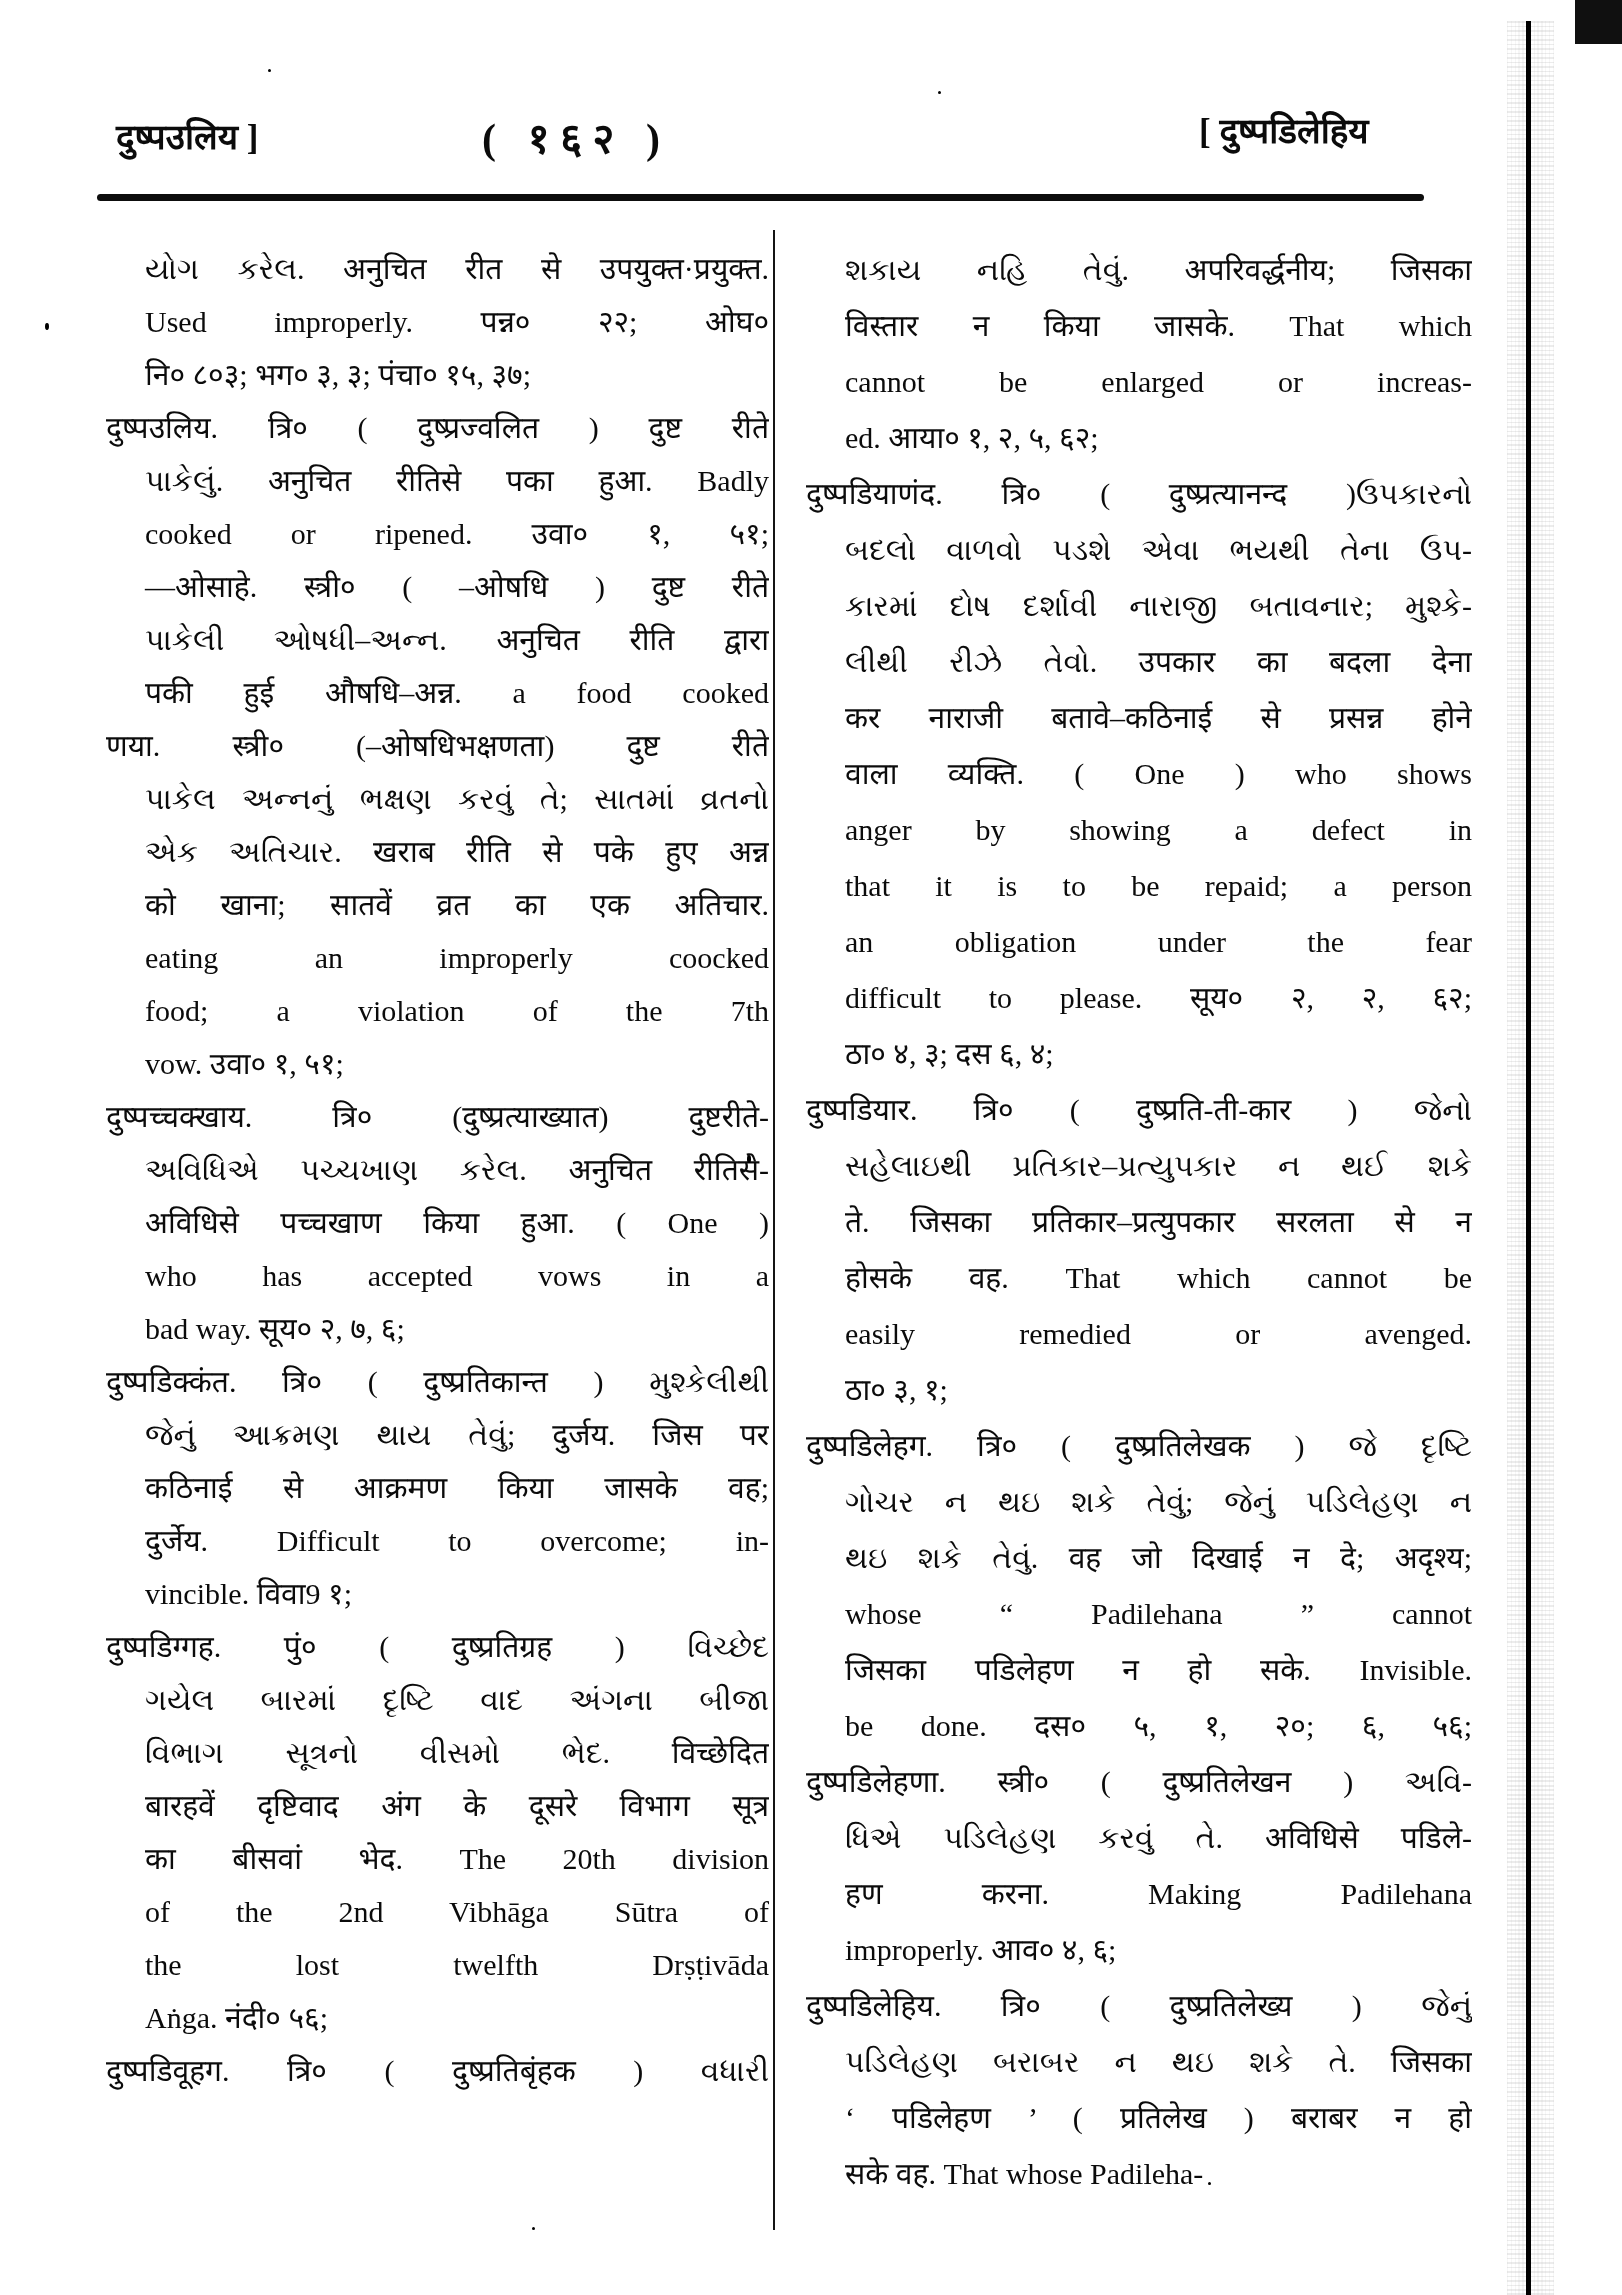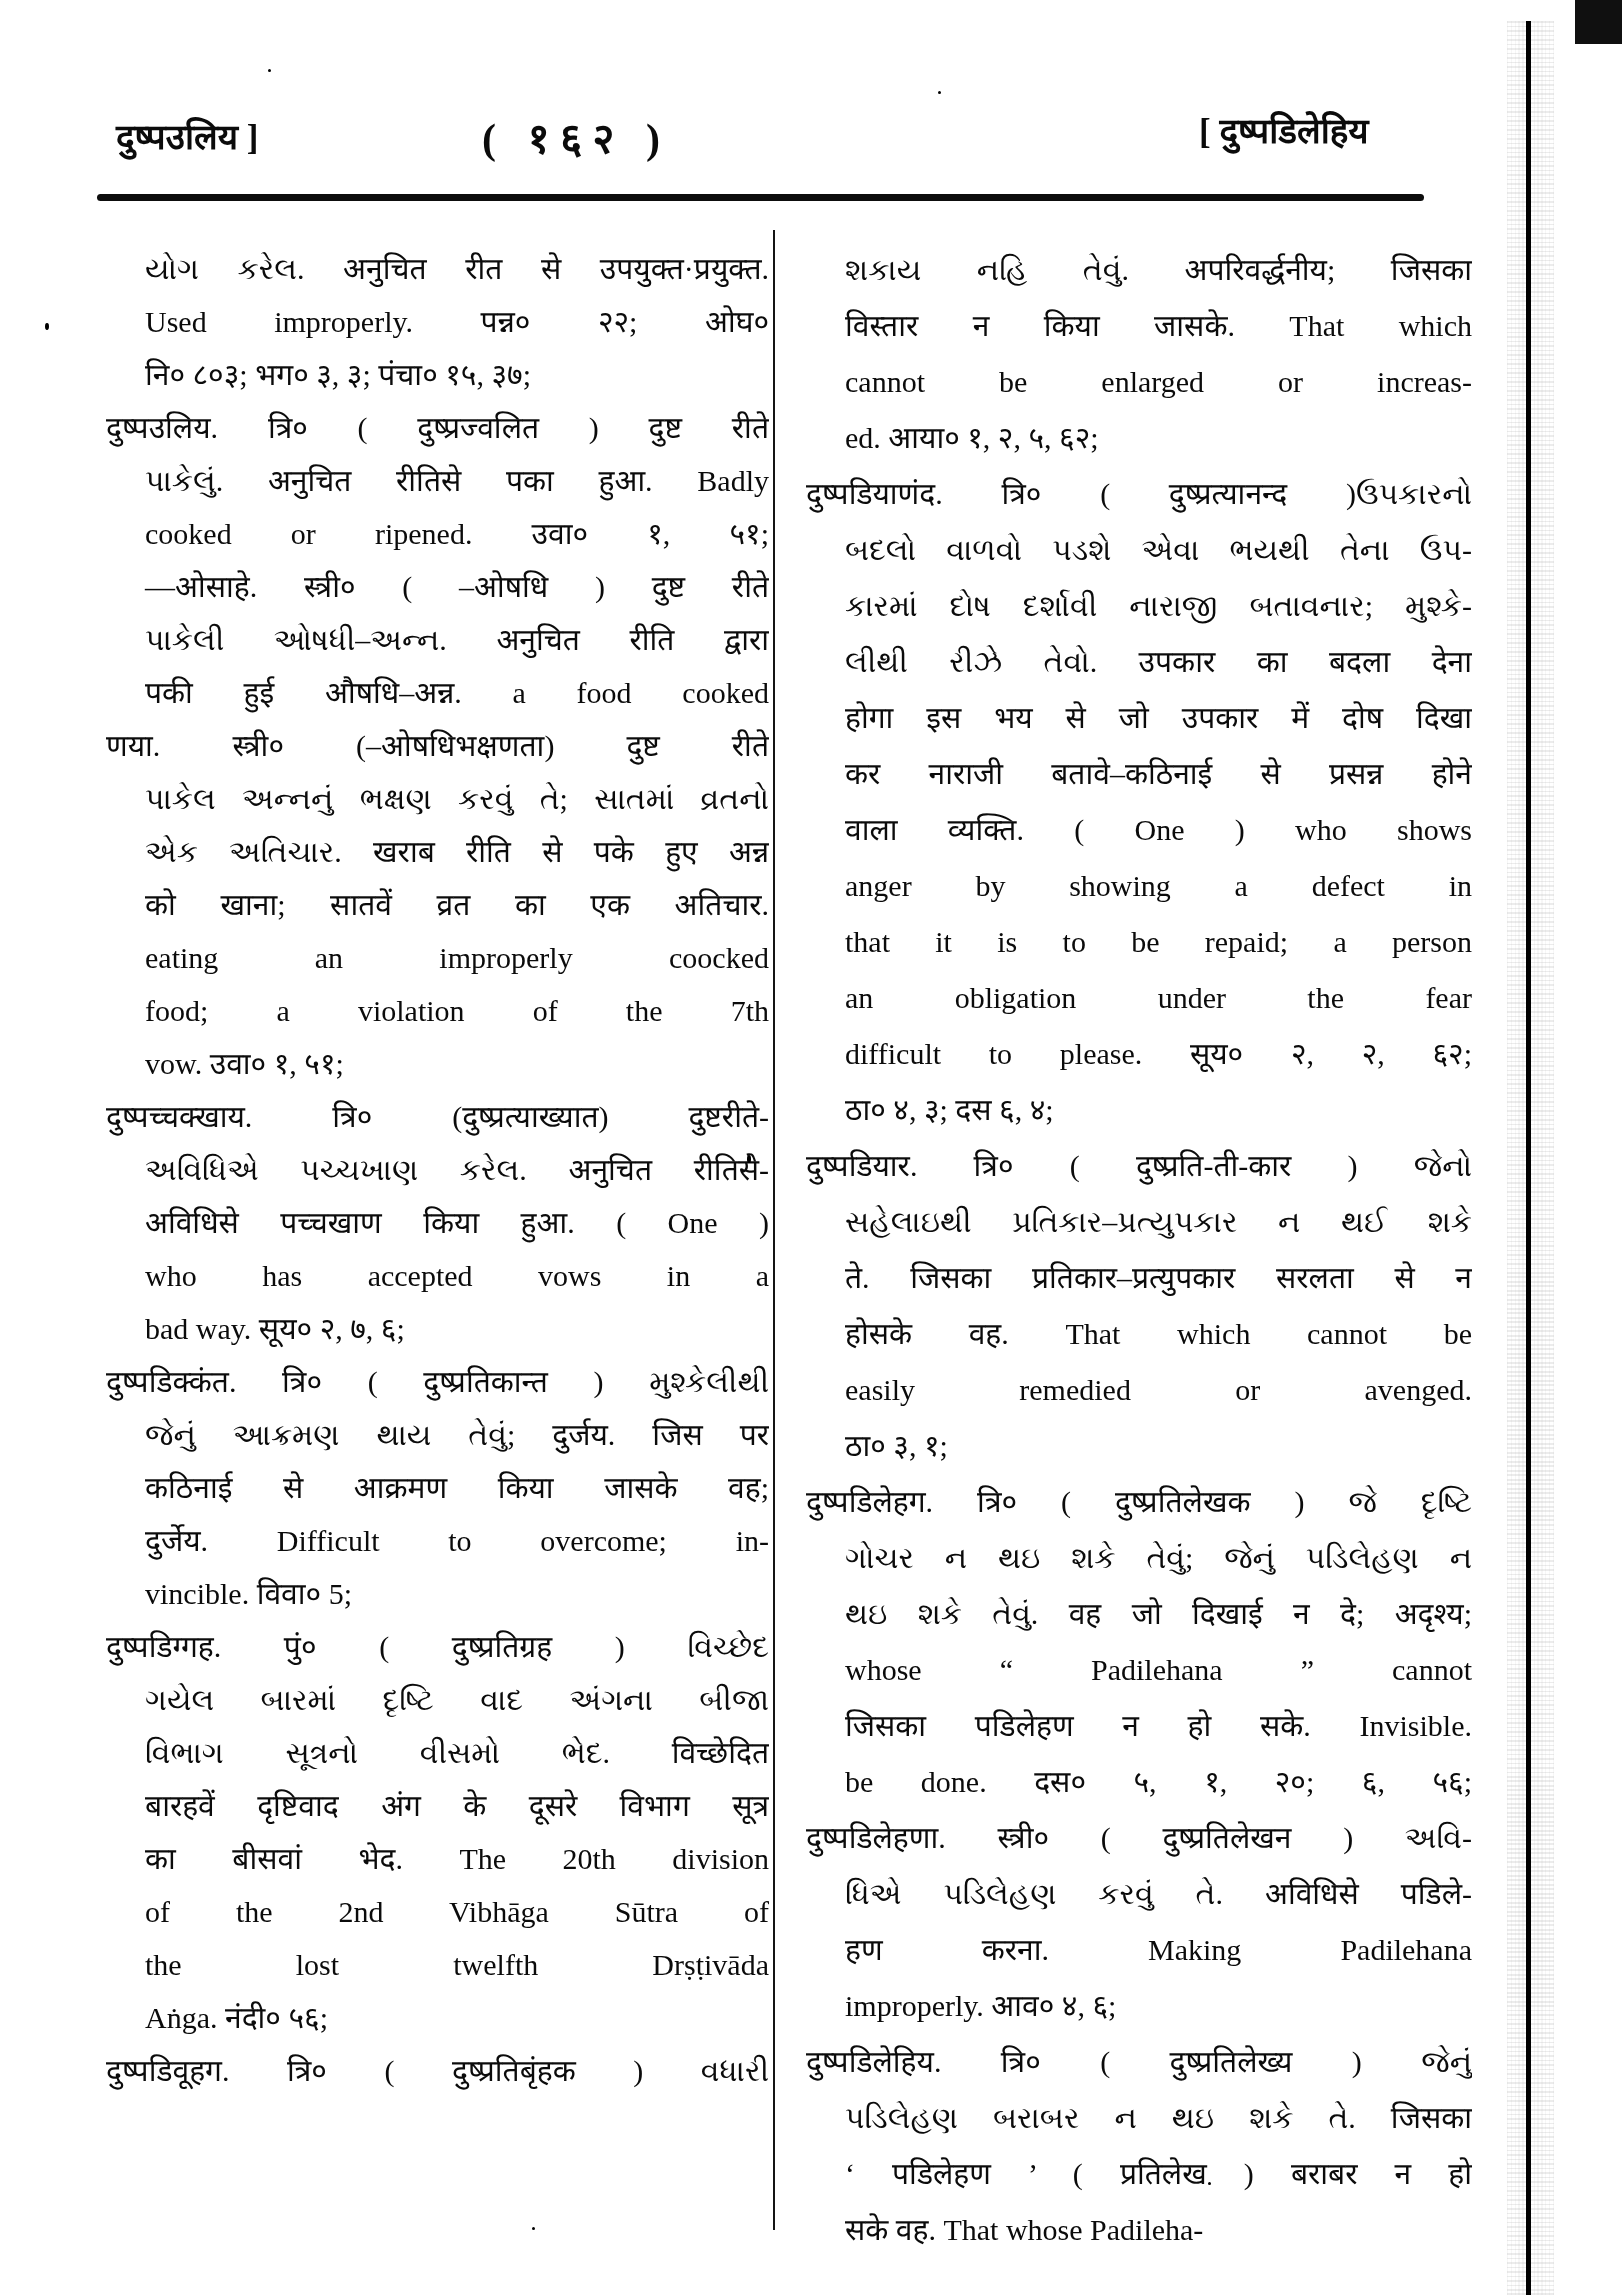--- a/index.html
+++ b/index.html
@@ -91,41 +91,40 @@
     <div class="line cont short">vow. उवा० १, ५१;</div>
     <div class="line"><span class="hw">दुष्पच्चक्खाय.</span> त्रि० (दुष्प्रत्याख्यात) दुष्टरीते-</div>
     <div class="line cont">અવિધિએ પચ્ચખાણ કરેલ. अनुचित रीतिसे-</div>
     <div class="line cont">अविधिसे पच्चखाण किया हुआ. ( One )</div>
     <div class="line cont">who has accepted vows in a</div>
     <div class="line cont short">bad way. सूय० २, ७, ६;</div>
     <div class="line"><span class="hw">दुष्पडिक्कंत.</span> त्रि० ( दुष्प्रतिकान्त ) મુશ્કેલીથી</div>
     <div class="line cont">જેનું આક્રમણ થાય તેવું; दुर्जय. जिस पर</div>
     <div class="line cont">कठिनाई से आक्रमण किया जासके वह;</div>
     <div class="line cont">दुर्जेय. Difficult to overcome; in-</div>
-    <div class="line cont short">vincible. विवा० 5;</div>
+    <div class="line cont short">vincible. विवा9 १;</div>
     <div class="line"><span class="hw">दुष्पडिग्गह.</span> पुं० ( दुष्प्रतिग्रह ) વિચ્છેદ</div>
     <div class="line cont">ગયેલ બારમાં દૃષ્ટિ વાદ અંગના બીજા</div>
     <div class="line cont">વિભાગ સૂત્રનો વીસમો ભેદ. विच्छेदित</div>
     <div class="line cont">बारहवें दृष्टिवाद अंग के दूसरे विभाग सूत्र</div>
     <div class="line cont">का बीसवां भेद. The 20th division</div>
     <div class="line cont">of the 2nd Vibhāga Sūtra of</div>
     <div class="line cont">the lost twelfth Drṣṭivāda</div>
     <div class="line cont short">Aṅga. नंदी० ५६;</div>
     <div class="line"><span class="hw">दुष्पडिवूहग.</span> त्रि० ( दुष्प्रतिबृंहक ) વધારી</div>
   </div>
 <div class="col col-right">
     <div class="line cont">શકાય નહિ તેવું. अपरिवर्द्धनीय; जिसका</div>
     <div class="line cont">विस्तार न किया जासके. That which</div>
     <div class="line cont">cannot be enlarged or increas-</div>
     <div class="line cont short">ed. आया० १, २, ५, ६२;</div>
     <div class="line"><span class="hw">दुष्पडियाणंद.</span> त्रि० ( दुष्प्रत्यानन्द )ઉપકારનો</div>
     <div class="line cont">બદલો વાળવો પડશે એવા ભયથી તેના ઉપ-</div>
     <div class="line cont">કારમાં દોષ દર્શાવી નારાજી બતાવનાર; મુશ્કે-</div>
     <div class="line cont">લીથી રીઝે તેવો. उपकार का बदला देना</div>
-    <div class="line cont">होगा इस भय से जो उपकार में दोष दिखा</div>
     <div class="line cont">कर नाराजी बतावे–कठिनाई से प्रसन्न होने</div>
     <div class="line cont">वाला व्यक्ति. ( One ) who shows</div>
     <div class="line cont">anger by showing a defect in</div>
     <div class="line cont">that it is to be repaid; a person</div>
     <div class="line cont">an obligation under the fear</div>
     <div class="line cont">difficult to please. सूय० २, २, ६२;</div>
     <div class="line cont short">ठा० ४, ३; दस ६, ४;</div>
     <div class="line"><span class="hw">दुष्पडियार.</span> त्रि० ( दुष्प्रति-ती-कार ) જેનો</div>
     <div class="line cont">સહેલાઇથી પ્રતિકાર–પ્રત્યુપકાર ન થઈ શકે</div>
     <div class="line cont">ते. जिसका प्रतिकार–प्रत्युपकार सरलता से न</div>

